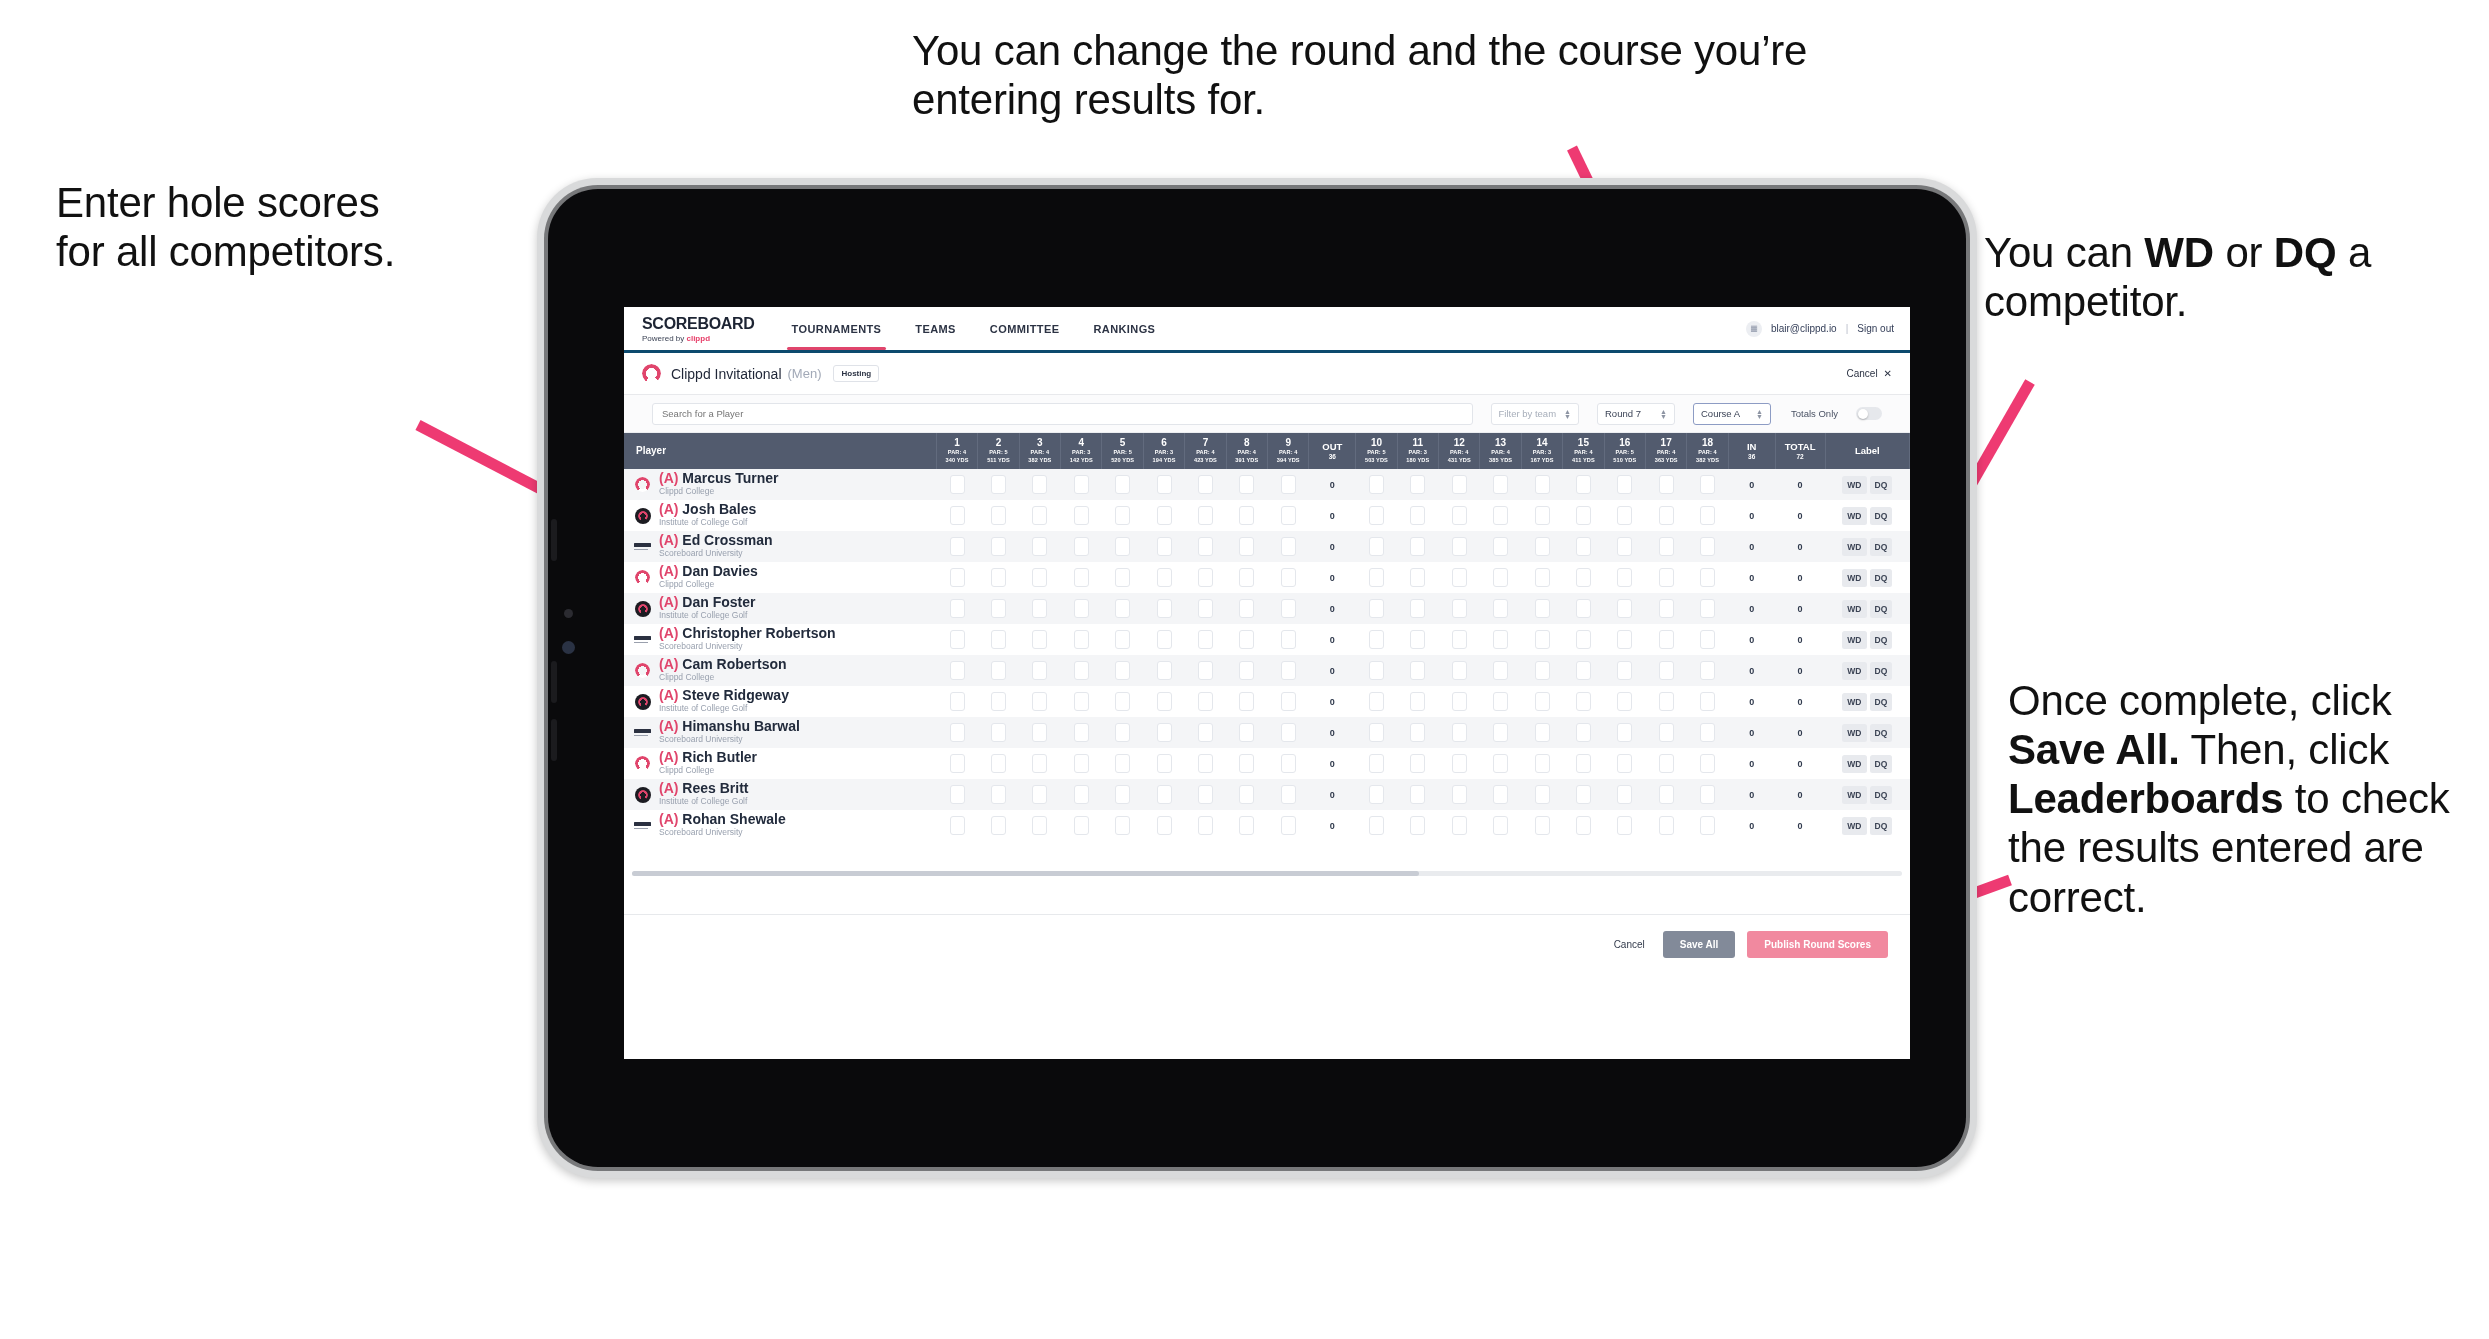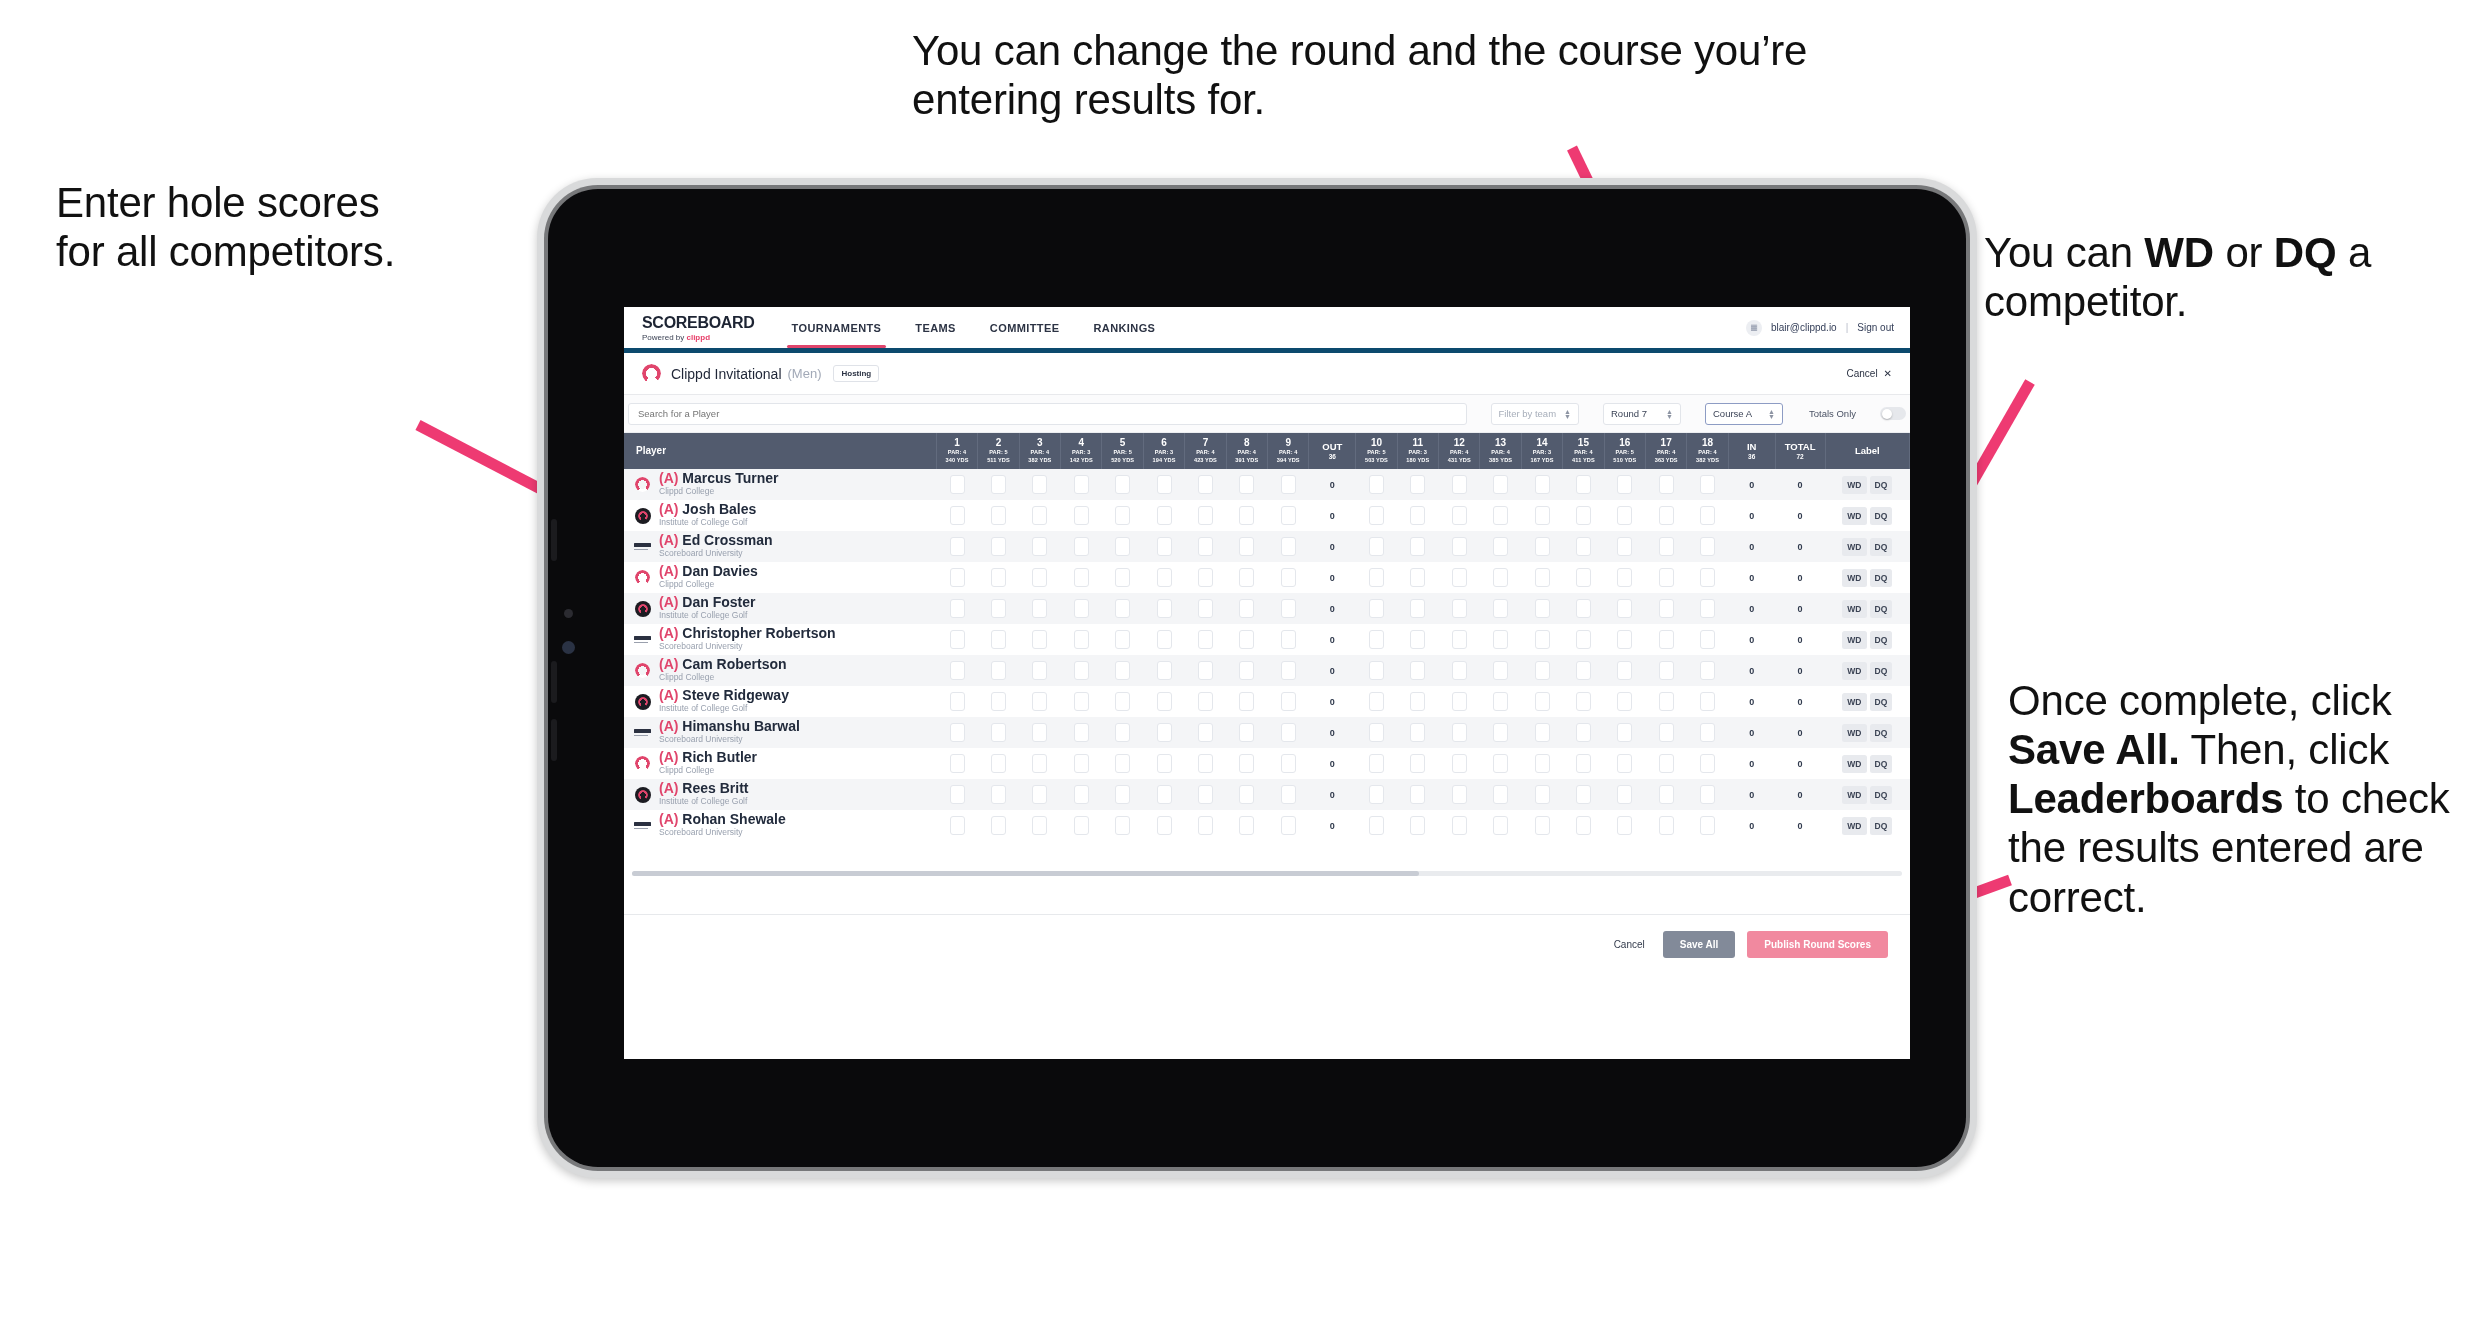--- a/index.html
+++ b/index.html
@@ -75,21 +75,21 @@
     width: 1286px; height: 752px;
     background: #ffffff;
     overflow: hidden;
     font-size: 11px;
   }
 
   
   #topnav {
     height: 46px; background:#fff;
     display:flex; align-items:stretch;
-    border-bottom:5px solid #0c4a6e;
+    border-bottom:3px solid #0c4a6e;
     padding-left: 18px;
     justify-content: flex-end;
   }
   .brand { display:flex; flex-direction:column; justify-content:center; padding-right:20px; }
   .brand-main {
     font-weight:800; font-size:16px; letter-spacing:-0.3px; color:#1d2433;
     font-family:"Liberation Sans", sans-serif;
   }
   .brand-sub { font-size:8px; color:#3c4355; margin-top:1px; }
   .brand-sub i { font-style:normal; color:#e8416b; font-weight:700; }
@@ -139,21 +139,21 @@
     padding-left:14px; gap:2px;
   }
   .subtab {
     font-size:10px; color:#d3d7e0; padding:4px 10px; border-radius:3px; cursor:pointer;
   }
   .subtab.active { background:#ffffff; color:#222b3c; font-weight:600; }
 
   
   #filterbar {
     height:38px; background:#fbfbfc; display:flex; align-items:center;
-    padding: 0 4px; gap:24px; border-bottom:1px solid #eceef1;
+    padding: 0 28px; gap:18px; border-bottom:1px solid #eceef1;
   }
   #search-input {
     flex:1 1 auto; height:22px; border:1px solid #e2e5ea; border-radius:3px;
     background:#fff; font-size:9.5px; color:#9ba2b0; padding:0 9px;
     font-family:"Liberation Sans", sans-serif;
   }
   .selectbox {
     height:22px; min-width:78px; border:1px solid #e2e5ea; border-radius:3px;
     background:#fff; display:flex; align-items:center; justify-content:space-between;
     padding: 0 7px; font-size:9.5px; color:#3b4356; cursor:pointer; gap:8px;

